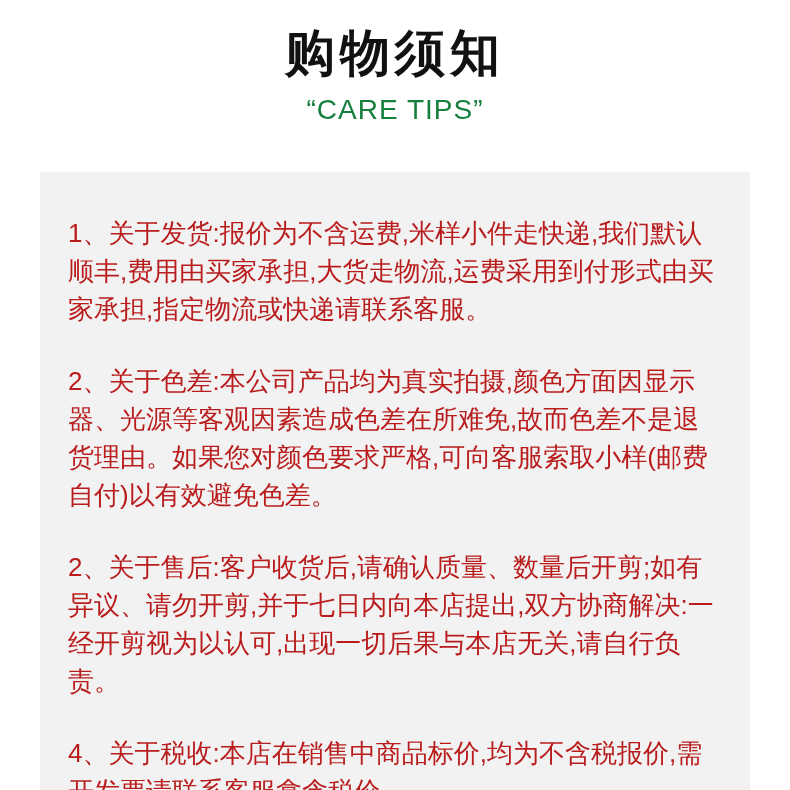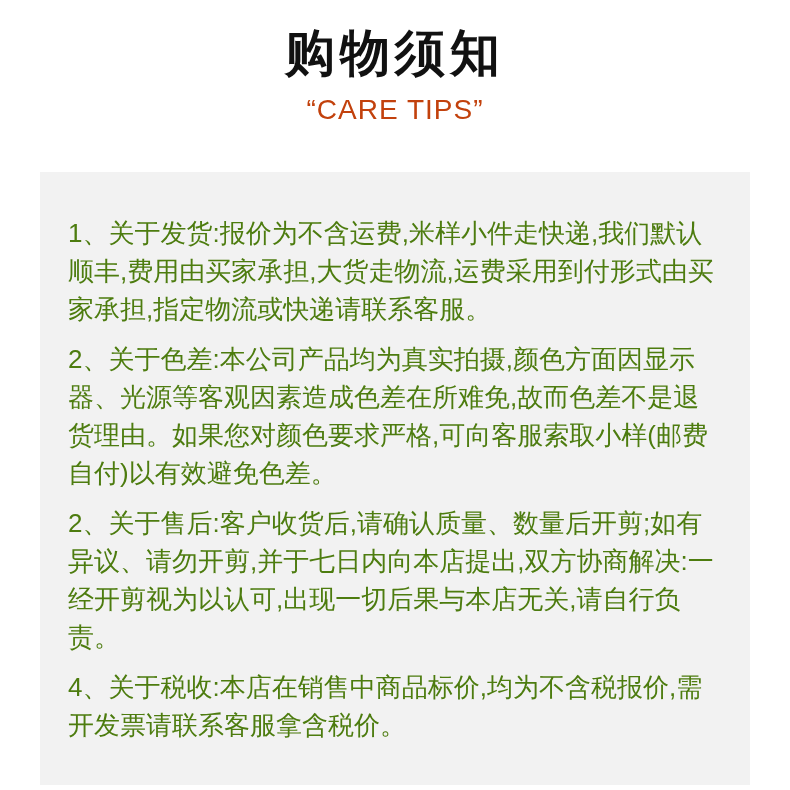--- a/index.html
+++ b/index.html
@@ -25,39 +25,39 @@
     line-height: 58px;
     font-weight: 700;
     color: #111111;
     letter-spacing: 5px;
   }
   .subtitle {
     margin-top: 12px;
     font-size: 28px;
     line-height: 32px;
     font-weight: 400;
-    color: #c2410c;
+    color: #15803d;
     letter-spacing: 1px;
   }
   .panel {
     width: 710px;
     min-height: 613px;
     margin: 46px auto 0;
     background: #f2f2f2;
     padding: 42px 28px 24px;
   }
   .para {
     font-size: 26px;
     line-height: 38px;
-    color: #4d7c0f;
+    color: #b91c1c;
     text-align: left;
     word-break: break-all;
   }
   .para + .para {
-    margin-top: 12px;
+    margin-top: 34px;
   }
 </style>
 </head>
 <body>
 
 <div class="page">
 
   <div class="header">
     <div class="title">购物须知</div>
     <div class="subtitle">“CARE TIPS”</div>

